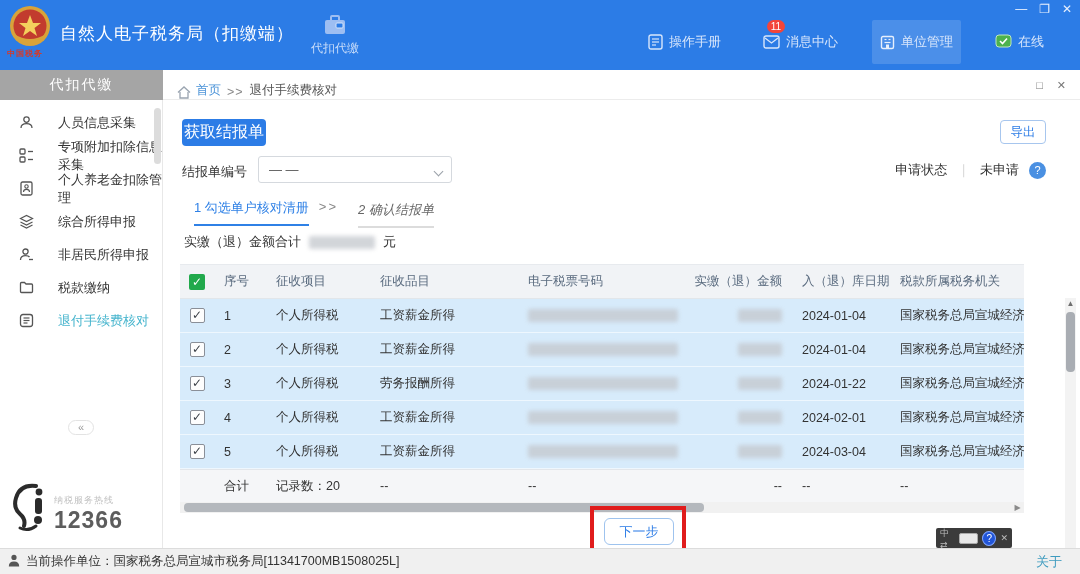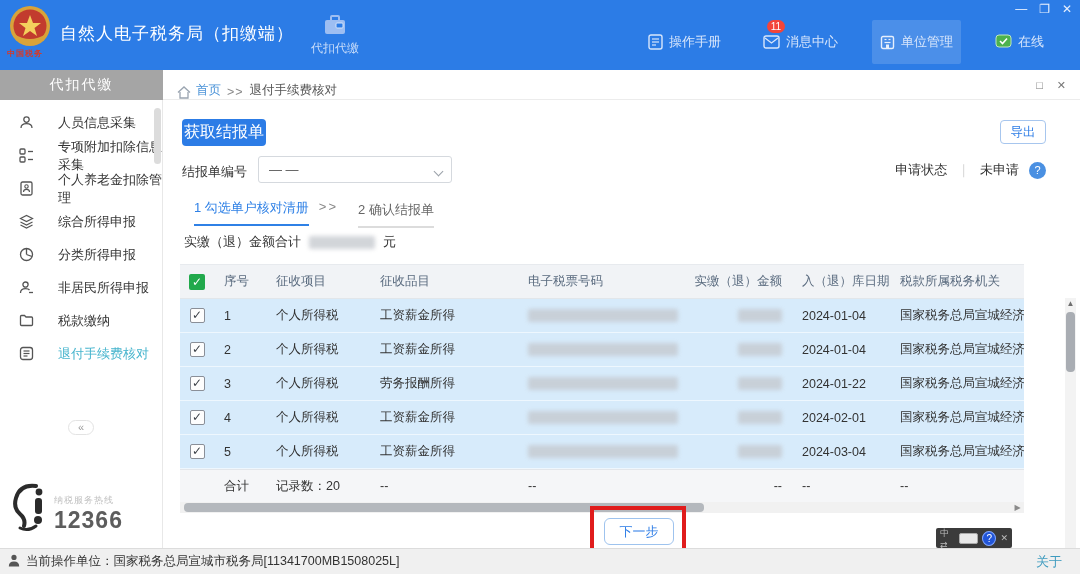--- a/index.html
+++ b/index.html
@@ -48,21 +48,21 @@
   .btn-export { position:absolute; right:34px; top:19px; width:46px; height:24px; background:#fff; border:1px solid #a7c6ee; border-radius:4px; color:#2c7ce6; font-size:12.5px; cursor:pointer; }
   .filter-label { position:absolute; left:19px; top:62px; font-size:13px; color:#333; }
   .select { position:absolute; left:95px; top:55px; width:194px; height:27px; border:1px solid #d5d9de; border-radius:3px; background:#fff; font-size:13px; color:#555; display:flex; align-items:center; padding:0 10px; cursor:pointer; }
   .select .caret { position:absolute; right:9px; top:11px; width:7px; height:7px; border-right:1.5px solid #9aa0a8; border-bottom:1.5px solid #9aa0a8; transform:rotate(45deg); }
   .status-line { position:absolute; right:34px; top:60px; display:flex; align-items:center; gap:10px; font-size:13px; color:#333; }
   .status-div { color:#ccc; }
   .q-icon { width:17px; height:17px; border-radius:50%; background:#4a90e2; color:#fff; font-size:11px; display:flex; align-items:center; justify-content:center; cursor:pointer; }
   .steps { position:absolute; left:21px; top:98px; display:flex; align-items:flex-start; font-size:13px; }
   .step { padding-bottom:7px; cursor:pointer;margin-left:10px; }
   .step.active { color:#2f81e6; border-bottom:2px solid #2f81e6; }
-  .step.idle { color:#666; border-bottom:2px solid #dcdcdc; margin-top:2px; }
+  .step.idle { color:#666; border-bottom:2px solid #dcdcdc; margin-top:2px;font-style:italic; }
   .step-sep { color:#888; margin:0 10px; letter-spacing:2px; }
   .total-row { position:absolute; left:21px; top:132px; display:flex; align-items:center; gap:8px; font-size:13px; color:#333; }
 
   
   .blur-chip { display:inline-block; height:13px; border-radius:2px; background:#c3c7cd; filter:blur(2px); opacity:.75; }
 
   
   .table-wrap { position:absolute; left:17px; top:163px; width:844px; height:338px; overflow:hidden; border-top:1px solid #e7eaee; }
   .tr { display:flex; width:928px; }
   .td { flex:0 0 auto; padding:0 10px; display:flex; align-items:center; font-size:12.5px; color:#333; overflow:hidden; white-space:nowrap; }
@@ -224,30 +224,20 @@
               <path d="M1.5 4.5 L7.5 1.5 L13.5 4.5 L7.5 7.5 Z" fill="none" stroke="#555" stroke-width="1.2"></path>
               <path d="M1.5 8 L7.5 11 L13.5 8" fill="none" stroke="#555" stroke-width="1.2"></path>
               <path d="M1.5 11 L7.5 14 L13.5 11" fill="none" stroke="#555" stroke-width="1.2"></path>
             </svg>
           </span>
         <span>综合所得申报</span>
       </li>
       <li class="side-item">
         <span class="ic">
             <svg width="15" height="15" viewBox="0 0 15 15">
-              <circle cx="7.5" cy="7.5" r="6" fill="none" stroke="#555" stroke-width="1.3"></circle>
-              <line x1="7.5" y1="7.5" x2="7.5" y2="1.5" stroke="#555" stroke-width="1.3"></line>
-              <line x1="7.5" y1="7.5" x2="13" y2="9.5" stroke="#555" stroke-width="1.3"></line>
-            </svg>
-          </span>
-        <span>分类所得申报</span>
-      </li>
-      <li class="side-item">
-        <span class="ic">
-            <svg width="15" height="15" viewBox="0 0 15 15">
               <circle cx="6.5" cy="4.6" r="2.6" fill="none" stroke="#555" stroke-width="1.3"></circle>
               <path d="M1.5 13 Q1.5 8.6 6.5 8.6 Q9.5 8.6 10.5 10" fill="none" stroke="#555" stroke-width="1.3"></path>
               <line x1="10" y1="12.5" x2="14" y2="12.5" stroke="#555" stroke-width="1.3"></line>
             </svg>
           </span>
         <span>非居民所得申报</span>
       </li>
       <li class="side-item">
         <span class="ic">
             <svg width="15" height="15" viewBox="0 0 15 15">

